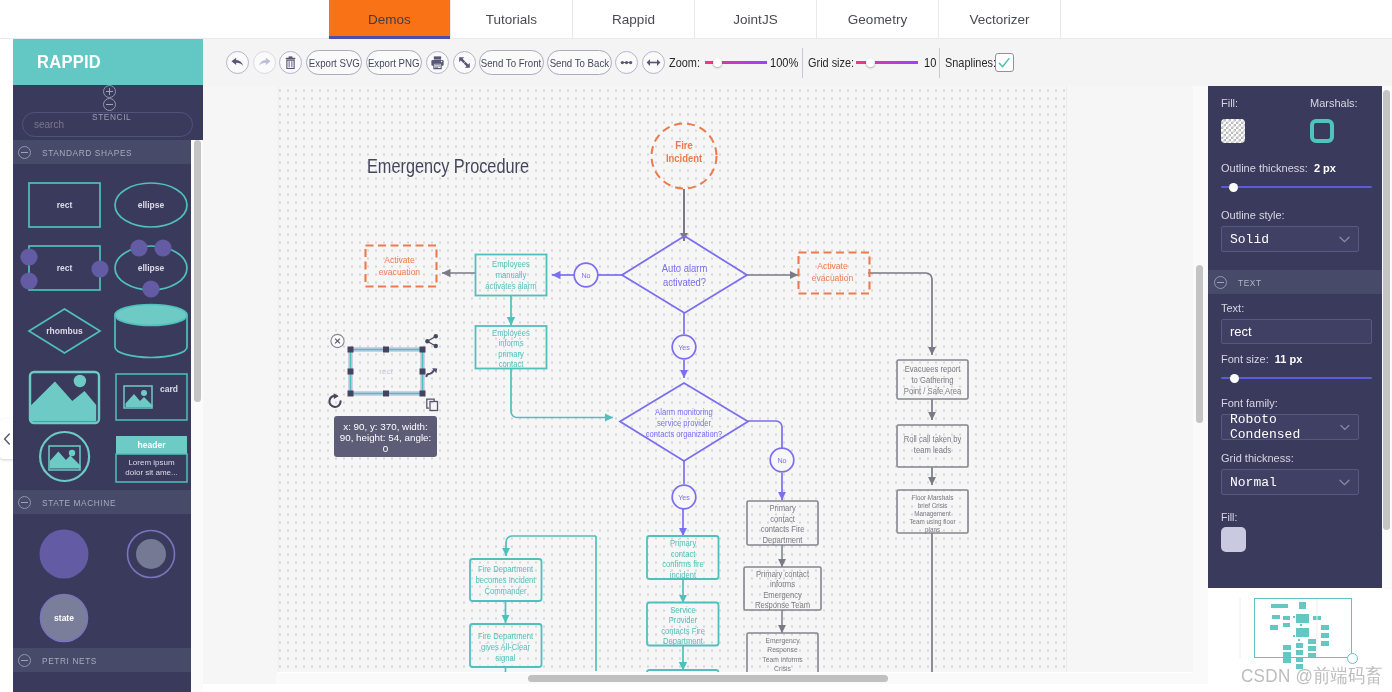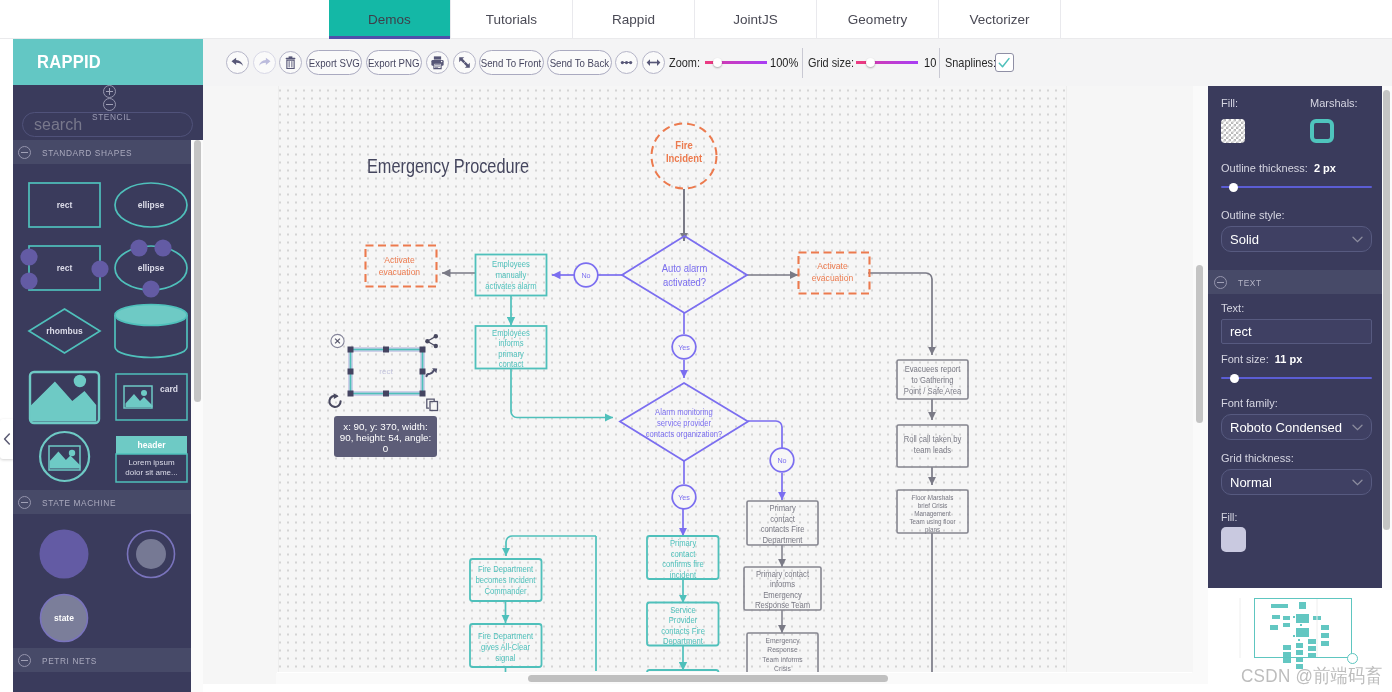--- a/index.html
+++ b/index.html
@@ -4,41 +4,41 @@
 <style>
 * { box-sizing: border-box; margin:0; padding:0; }
 html,body { width:1392px; height:692px; overflow:hidden; font-family:"Liberation Sans", sans-serif; background:#fff; }
 #app { position:relative; width:1392px; height:692px; }
 
 
 #topnav { position:absolute; left:0; top:0; width:1392px; height:39px; background:#fff; border-bottom:1px solid #eaeaec; display:flex; }
 #topnav .spacer { width:329px; }
 #topnav .tab { width:122px; height:38px; display:flex; align-items:center; justify-content:center;
   font-size:13.5px; color:#4a4a55; border-right:1px solid #e9e9ed; position:relative; }
-#topnav .tab.active { background:#14b8a6; color:#3f3f4a; }
+#topnav .tab.active { background:#f97316; color:#3f3f4a; }
 #topnav .tab.active:after { content:''; position:absolute; left:0; right:0; bottom:-1px; height:3px; background:#4f4fab; }
 #topnav .tab:first-of-type { border-left:1px solid #e9e9ed; }
 
 
 #sidebar { position:absolute; left:13px; top:39px; width:190px; height:653px; background:#3a3b5c; }
 #stencil-scroll { position:absolute; left:0; top:101px; width:190px; height:552px; background:#3a3b5c; overflow:hidden; }
 #brand { height:46px; background:#63c7c4; color:#fff; font-size:19px; font-weight:bold; letter-spacing:.3px;
   display:flex; align-items:center; padding-left:24px; }
 #brand > span { display:inline-block; transform:scaleX(0.87); transform-origin:left center; }
 .sect-head { height:26px; display:flex; align-items:center; color:#9c9cb4; font-size:9.8px; letter-spacing:0.7px; }
 .sect-head > span:last-child, .group-head > span:last-child, .insp-head > span:last-child { display:inline-block; transform:scaleX(0.85); transform-origin:left center; white-space:nowrap; }
 #stencil-head { padding-left:5px;flex-direction:column; }
 .circ-btn { width:13px; height:13px; border:1.1px solid #9494ac; border-radius:50%; position:relative; margin-right:2px; flex:0 0 auto;}
 .circ-btn i { position:absolute; background:#a0a0b6; }
 .circ-btn .h { left:2.4px; right:2.4px; top:5.3px; height:1.2px; }
 .circ-btn .v { top:2.4px; bottom:2.4px; left:5.2px; width:1.2px; }
 #search-wrap { padding:0 9px; margin-top:1px; }
 #search::placeholder { color:#78788c; }
 #search { width:171px; height:25px; border:1px solid #50527a; border-radius:13px; background:transparent;
-  color:#b9b9c8; font-size:16px; padding-left:11px; outline:none; font-family:inherit; }
+  color:#b9b9c8; font-size:10px; padding-left:11px; outline:none; font-family:inherit; }
 
 .group-head { background:#474a68; height:24px; display:flex; align-items:center; padding-left:5px; color:#aaaabe;
   font-size:9.8px; letter-spacing:0.7px; width:178px; }
 .stencil-body { background:#3a3b5c; }
 
 
 #toolbar { position:absolute; left:203px; top:39px; width:1189px; height:47px; background:#f4f4f5; display:flex; align-items:center; padding-left:23px; }
 .tb-round { width:23px; height:23px; border:1.1px solid #b5b5c8; border-radius:50%; display:flex; align-items:center; justify-content:center; margin-right:3.6px; background:#fafafa; flex:0 0 auto;}
 .tb-pill { height:25px; border:1.1px solid #aaaac0; border-radius:13px; display:flex; align-items:center; justify-content:center;
   margin-right:3.6px; background:#fafafa; font-size:11.5px; color:#474761; flex:0 0 auto; }
@@ -61,22 +61,22 @@
 #gutter-r { position:absolute; left:1192px; top:86px; width:16px; height:598px; background:#fafafa; }
 #vscroll { position:absolute; left:1194px; top:86px; width:10px; height:586px; background:#fafafa; }
 #vscroll-thumb { position:absolute; left:2px; top:179px; width:7px; height:158px; background:#c4c4c4; border-radius:4px; }
 
 
 
 #inspector { position:absolute; left:1208px; top:86px; width:177px; height:502px; background:#3a3b5c; overflow:hidden; }
 .insp-head { height:24px; background:#474a68; display:flex; align-items:center; padding-left:6px; color:#b5b5c7; font-size:9.8px; letter-spacing:0.7px; }
 .insp-body { padding:11px 13px 8px 13px; }
 .lbl { color:#d6d6e2; font-size:11px; margin-bottom:5px; }
-.sel { width:151px; height:26px; background:#3f4063; border:1px solid #575a80; border-radius:10px; color:#fff;
-  font-size:13px; display:flex; align-items:center; padding:0 8px; justify-content:space-between; }
+.sel { width:138px; height:26px; background:#3f4063; border:1px solid #575a80; border-radius:2px; color:#fff;
+  font-size:13px; display:flex; align-items:center; padding:0 8px; justify-content:space-between;font-family:Liberation Mono, monospace; }
 .txtin { width:151px; height:25px; background:#3f4063; border:1px solid #575a80; border-radius:2px; color:#fff; font-size:13px;
   display:flex; align-items:center; padding:0 8px; }
 .rng { width:151px; height:12px; position:relative; display:flex; align-items:center; }
 .rng .tr { width:151px; height:2px; background:#5b5dd4; border-radius:1px; }
 .rng .kb { width:9px; height:9px; background:#fff; border-radius:50%; position:absolute; }
 
 #flow { position:absolute; left:0; top:0; }
 #flow text { font-family:"Liberation Sans", sans-serif; }
 
 #flow text.cond { transform-box:fill-box; transform-origin:center; transform:scaleX(0.90); }

